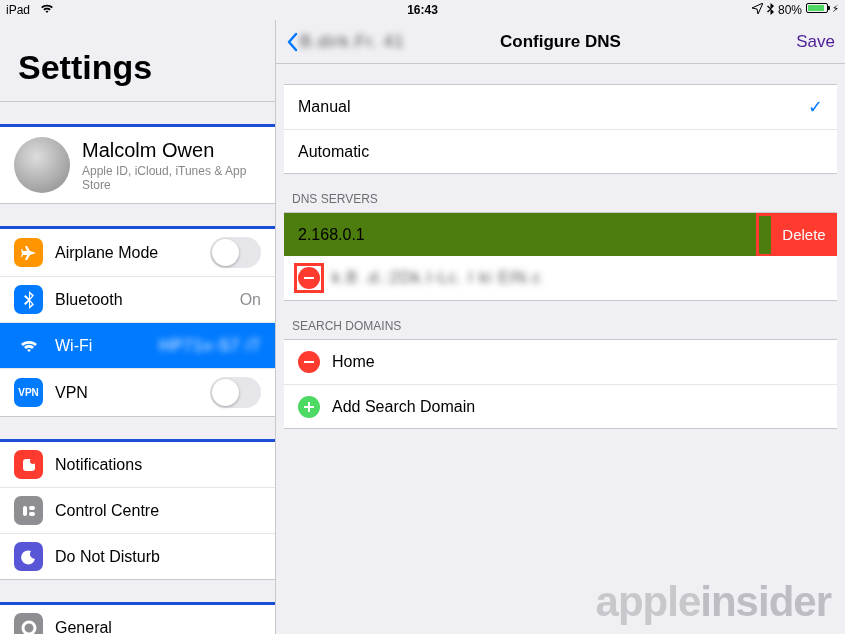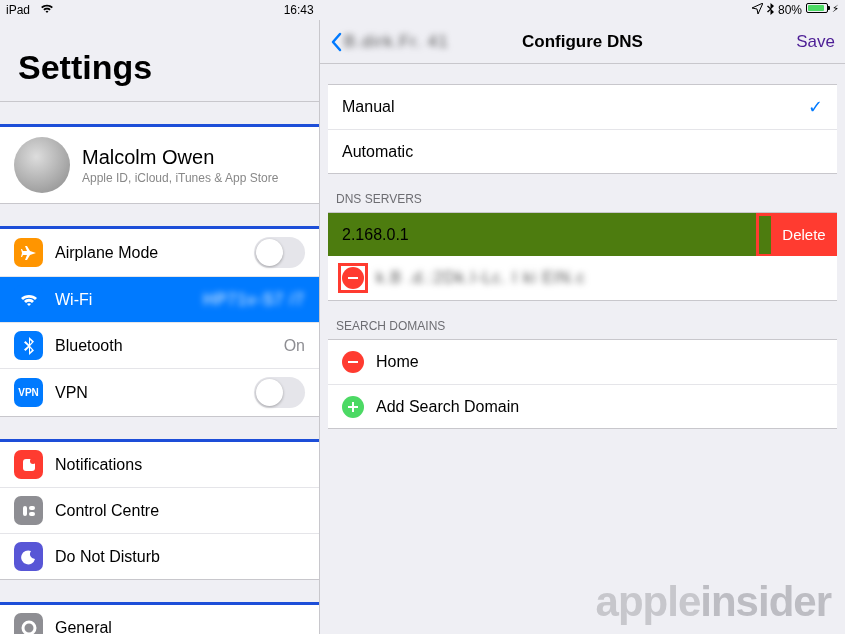--- a/index.html
+++ b/index.html
@@ -13,34 +13,34 @@
 }
 .statusbar {
   height: 20px;
   display: flex;
   align-items: center;
   font-size: 12px;
   padding: 0 6px;
   background: #efeff4;
 }
 .statusbar .sb-left { flex: 1; display: flex; align-items: center; gap: 10px; }
-.statusbar .sb-center { flex: 1; text-align: left; font-weight: 400; }
+.statusbar .sb-center { flex: 1; text-align: center; font-weight: 700; }
 .statusbar .sb-right { flex: 1; display: flex; justify-content: flex-end; gap: 4px; }
 .battery {
   width: 22px; height: 10px; border: 1px solid #000; border-radius: 2px; position: relative;
 }
 .battery::after { content: ""; position: absolute; right: -3px; top: 2px; width: 2px; height: 4px; background: #000; border-radius: 0 1px 1px 0; }
 .battery .fill { position: absolute; left: 1px; top: 1px; bottom: 1px; width: 80%; background: #4cd964; border-radius: 1px; }
 
 .split {
   display: flex;
   height: 614px;
 }
 .sidebar {
-  width: 320px;
+  width: 276px;
   background: #efeff4;
   border-right: 1px solid #c8c7cc;
   overflow: hidden;
 }
 .detail {
   flex: 1;
   background: #efeff4;
   overflow: hidden;
   position: relative;
 }
@@ -250,37 +250,37 @@
         <div class="icn" style="background:#ff9500">
           <svg width="18" height="18" viewBox="0 0 18 18">
               <path d="M16 9 L10 7 L7 2 L5 2 L7 7 L3 7 L2 5 L1 5 L2 9 L1 13 L2 13 L3 11 L7 11 L5 16 L7 16 L10 11 L16 9 Z" fill="#fff"></path>
             </svg>
         </div>
         <div class="label">Airplane Mode</div>
         <div class="switch">
             <div class="knob"></div>
           </div>
       </div>
+      <div class="row">
+        <div class="icn" style="background:#007aff">
+          <svg width="10" height="18" viewBox="0 0 10 18">
+              <path d="M5 0 L10 4.5 L6 9 L10 13.5 L5 18 L5 10.5 L1.5 14 L0 12.5 L4 9 L0 5.5 L1.5 4 L5 7.5 Z M6 3 L6 7 L8 5 Z M6 11 L6 15 L8 13 Z" fill="#fff"></path>
+            </svg>
+        </div>
+        <div class="label">Bluetooth</div>
+        <div class="row-value">On</div>
+      </div>
       <div class="row selected">
         <div class="icn" style="background:#007aff">
           <svg width="18" height="14" viewBox="0 0 18 14">
               <path d="M9 13 L11 11 C10 10 8 10 7 11 Z M4 8 C7 5 11 5 14 8 L12 10 C10.3 8.4 7.7 8.4 6 10 Z M1 5 C5 1 13 1 17 5 L15 7 C11.7 4 6.3 4 3 7 Z" fill="#fff"></path>
             </svg>
         </div>
         <div class="label">Wi-Fi</div>
         <div class="row-value blurred-text">HP71v-S7 /7</div>
-      </div>
-      <div class="row">
-        <div class="icn" style="background:#007aff">
-          <svg width="10" height="18" viewBox="0 0 10 18">
-              <path d="M5 0 L10 4.5 L6 9 L10 13.5 L5 18 L5 10.5 L1.5 14 L0 12.5 L4 9 L0 5.5 L1.5 4 L5 7.5 Z M6 3 L6 7 L8 5 Z M6 11 L6 15 L8 13 Z" fill="#fff"></path>
-            </svg>
-        </div>
-        <div class="label">Bluetooth</div>
-        <div class="row-value">On</div>
       </div>
       <div class="row">
         <div class="icn" style="background:#007aff;font-size:10px;font-weight:600">VPN</div>
         <div class="label">VPN</div>
         <div class="switch">
             <div class="knob"></div>
           </div>
       </div>
     </div>
 

